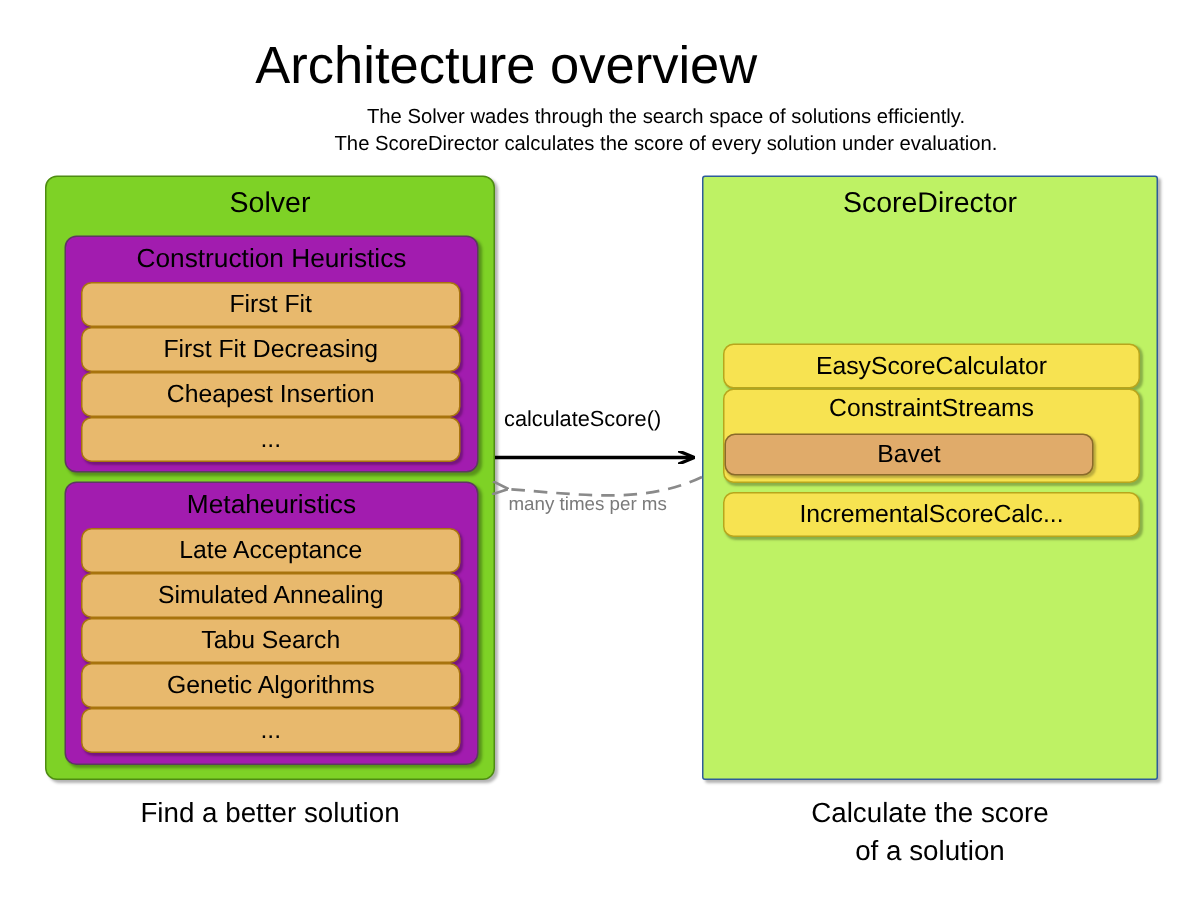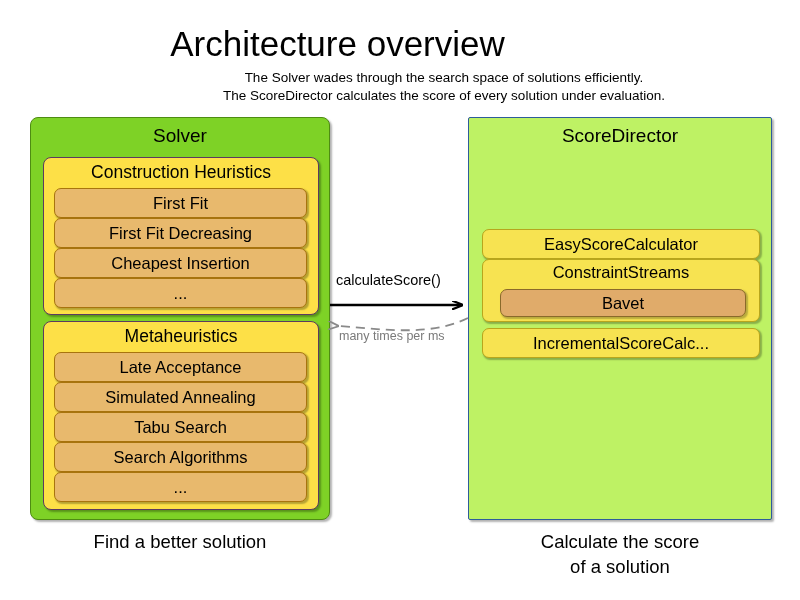--- a/index.html
+++ b/index.html
@@ -71,21 +71,21 @@
     width: 100%;
     text-align: center;
     font-size: 19px;
     color: #000000;
   }
 
   
   .group {
     position: absolute;
     box-sizing: border-box;
-    background: #fde047;
+    background: #a21caf;
     border: 1.5px solid #5c3a60;
     border-radius: 8px;
     box-shadow: 2px 2px 2px rgba(0,0,0,0.30);
   }
   .group-title {
     position: absolute;
     left: 0;
     top: 4px;
     width: 100%;
     text-align: center;
@@ -117,21 +117,21 @@
     font-size: 16.5px;
     color: #000000;
   }
   .item-row { left: 10px; width: 253px; height: 30px; }
 
   
   .sd-row { left: 13px; width: 278px; }
 
   .bavet-box {
     position: absolute;
-    left: 17px;
+    left: 0;
     top: 29px;
     width: 246px;
     height: 28px;
     box-sizing: border-box;
     display: flex;
     align-items: center;
     justify-content: center;
     background: #e0ab6a;
     border: 1.5px solid #8a6a2a;
     border-radius: 7px;
@@ -201,21 +201,21 @@
       <div class="item item-orange item-row" style="top:60px;">First Fit Decreasing</div>
       <div class="item item-orange item-row" style="top:90px;">Cheapest Insertion</div>
       <div class="item item-orange item-row" style="top:120px;">...</div>
     </div>
 
     <div class="group group-mh">
       <div class="group-title">Metaheuristics</div>
       <div class="item item-orange item-row" style="top:30px;">Late Acceptance</div>
       <div class="item item-orange item-row" style="top:60px;">Simulated Annealing</div>
       <div class="item item-orange item-row" style="top:90px;">Tabu Search</div>
-      <div class="item item-orange item-row" style="top:120px;">Search Algorithms</div>
+      <div class="item item-orange item-row" style="top:120px;">Genetic Algorithms</div>
       <div class="item item-orange item-row" style="top:150px;">...</div>
     </div>
   </div>
 
   <div class="panel panel-scoredirector">
     <div class="panel-title">ScoreDirector</div>
 
     <div class="item item-yellow sd-row" style="top:111px; height:30px;">EasyScoreCalculator</div>
 
     <div class="item item-yellow sd-row" style="top:141px; height:63px; display:block;">

